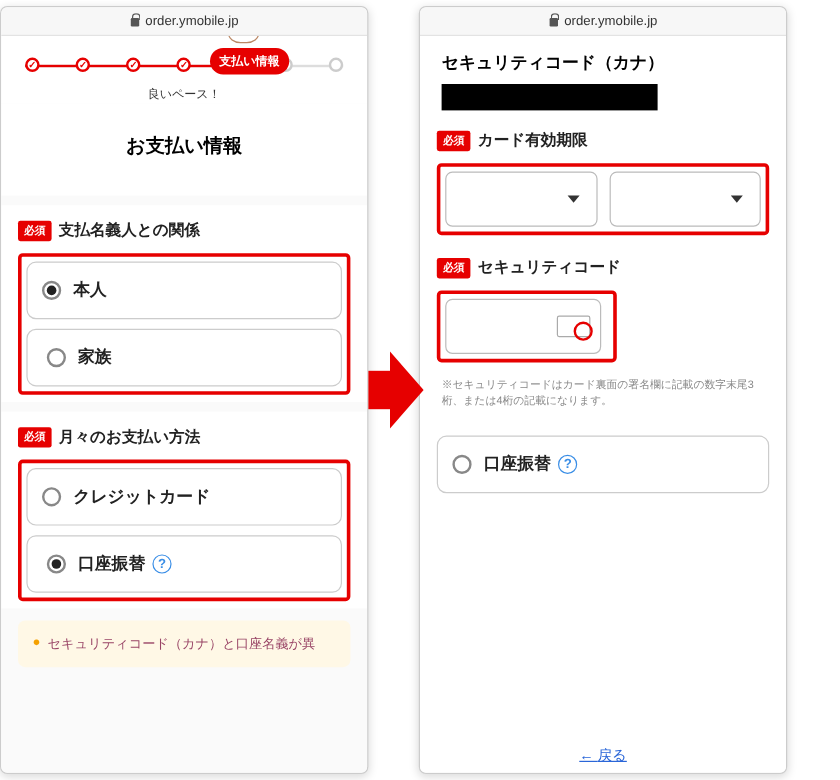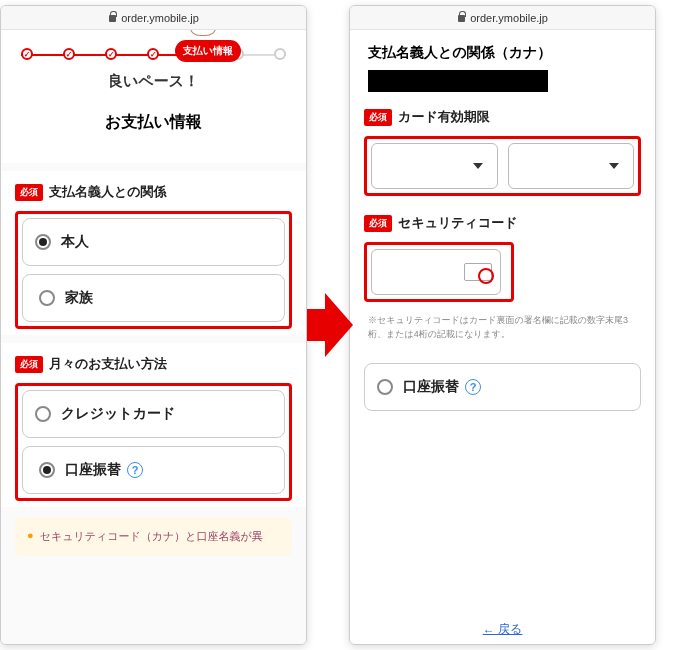--- a/index.html
+++ b/index.html
@@ -15,21 +15,21 @@
   
   .progress { position: relative; height: 56px; background: #fff; display: flex; align-items: center; justify-content: center; }
   .pline { position: absolute; top: 24px; left: 20px; right: 20px; height: 2px; background: #ddd; }
   .pline .done { position: absolute; left: 0; width: 60%; height: 100%; background: #e60000; }
   .pnodes { position: absolute; top: 18px; left: 20px; right: 20px; display: flex; justify-content: space-between; }
   .pnode { width: 12px; height: 12px; border-radius: 50%; background: #fff; border: 2px solid #e60000; display: flex; align-items: center; justify-content: center; }
   .pnode.done:after { content: "✓"; color: #e60000; font-size: 8px; font-weight: bold; }
   .pnode.todo { border-color: #ccc; }
   .pbadge { position: absolute; top: 10px; left: 57%; background: #e60000; color: #fff; font-size: 10px; font-weight: bold; padding: 4px 8px; border-radius: 12px; }
   .pcat { position: absolute; top: -14px; left: 62%; width: 26px; height: 20px; background: radial-gradient(circle at 35% 40%, #5c3 2px, transparent 2px), radial-gradient(circle at 65% 40%, #5c3 2px, transparent 2px), #fff; border: 1px solid #b86; border-radius: 50% 50% 40% 40%; }
-  .pcaption { position: absolute; top: 42px; font-size: 15px; color: #333; width: 100%; text-align: center; font-weight: bold; }
+  .pcaption { position: absolute; top: 42px; font-size: 10px; color: #333; width: 100%; text-align: center; }
 
   .h1 { font-size: 16px; font-weight: bold; text-align: center; padding: 26px 0 30px; background: #fff; }
 
   .section { padding: 12px 14px 6px; background: #fff; margin-top: 8px; }
   .sstitle { font-size: 13px; font-weight: bold; color: #222; display: flex; align-items: center; margin-bottom: 10px; }
   .req { background: #e60000; color: #fff; font-size: 9px; padding: 2px 5px; border-radius: 2px; margin-right: 6px; font-weight: bold; }
   .redbox { border: 3px solid #e60000; border-radius: 4px; padding: 4px; }
 
   .opt { display: flex; align-items: center; padding: 14px 12px; font-size: 14px; font-weight: bold; color: #222; border: 1px solid #ccc; border-radius: 8px; background: #fff; margin-bottom: 8px; }
   .opt:last-child { margin-bottom: 0; padding-left: 16px; }
@@ -142,21 +142,21 @@
     <div class="shaft"></div>
       <div class="head"></div>
   </div>
 
   <div class="phone">
     <div class="urlbar">
       <span class="lock"></span>
       <span>order.ymobile.jp</span>
     </div>
     <div class="content" style="background:#fff; display:flex; flex-direction:column;">
-      <div class="rtitle">支払名義人との関係（カナ）</div>
+      <div class="rtitle">セキュリティコード（カナ）</div>
       <div class="blackbar"></div>
 
       <div class="section" style="margin-top:0; padding-top:0;">
         <div class="sstitle">
           <span class="req">必須</span>
           <span>カード有効期限</span>
         </div>
         <div class="redbox">
           <div class="field-row">
             <div class="selectbox">

